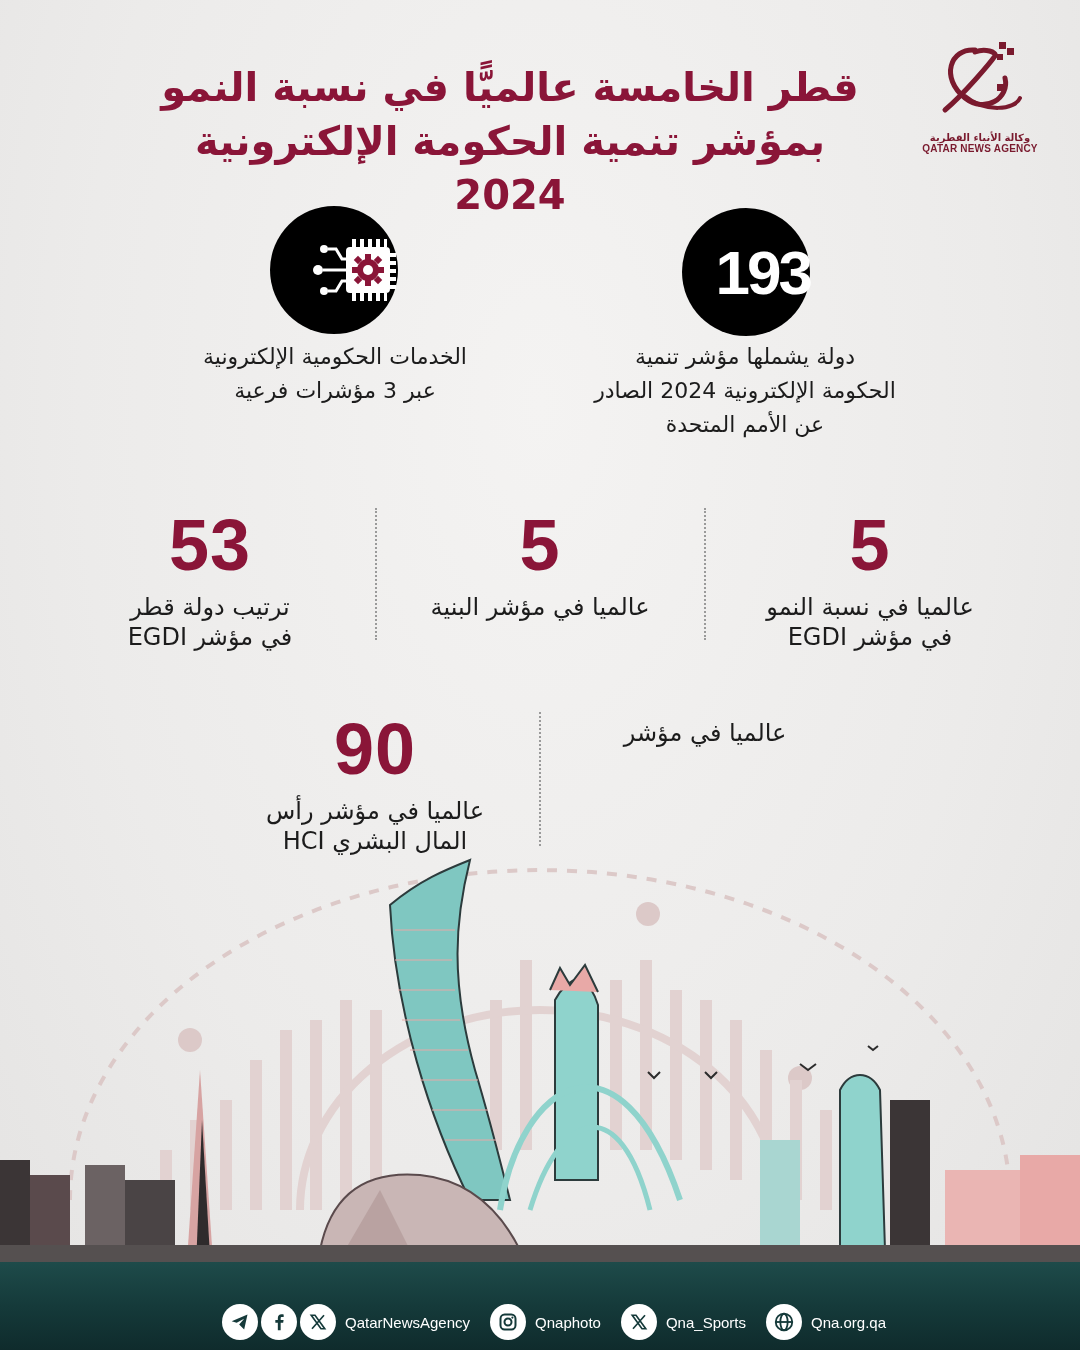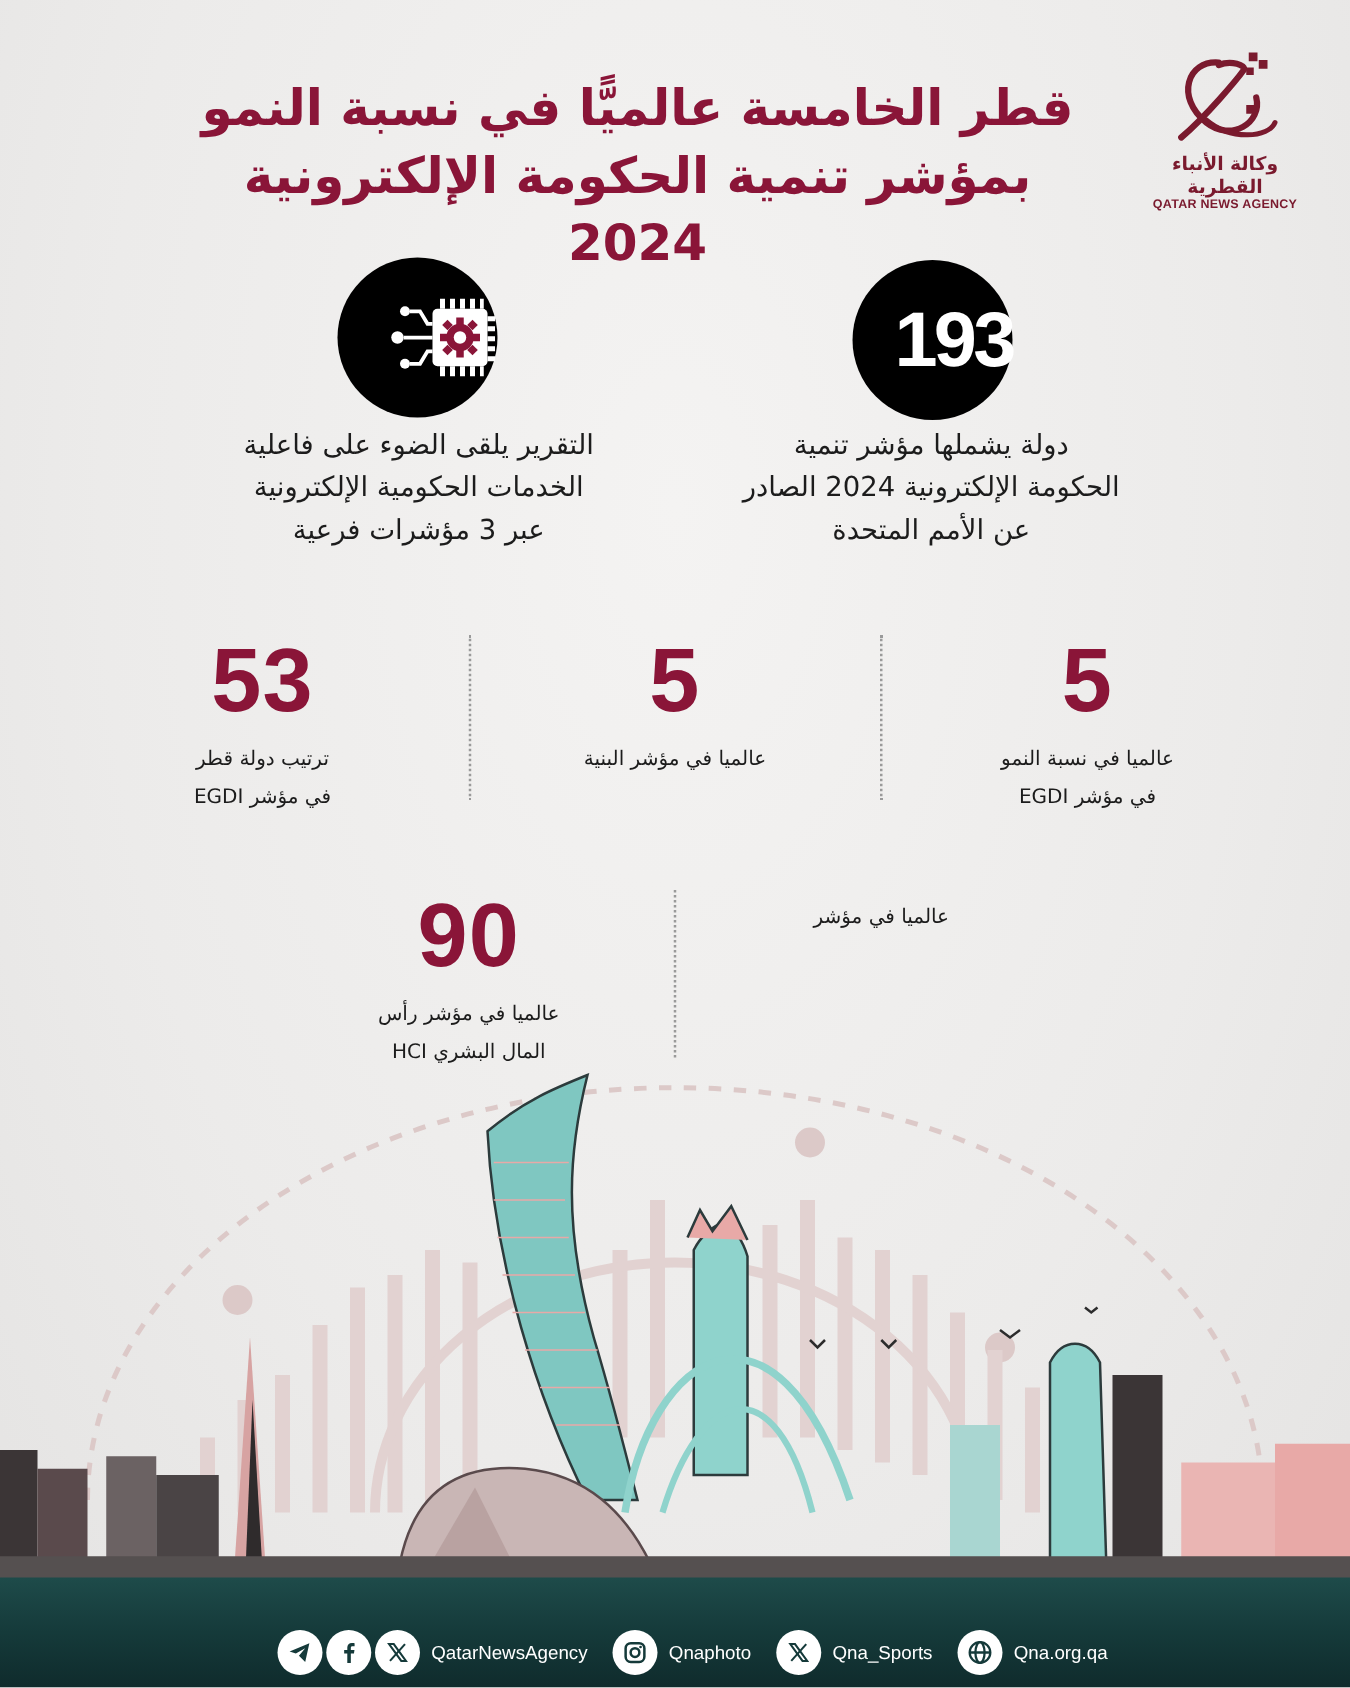--- a/index.html
+++ b/index.html
@@ -13,21 +13,21 @@
 
   
   .title {
     position: absolute; top: 60px; left: 150px; width: 720px;
     direction: rtl; text-align: center;
     font-weight: bold; font-size: 40px; line-height: 54px; color: #8a1538;
     font-family: "DejaVu Sans", sans-serif;
   }
   .logo { position: absolute; top: 38px; left: 905px; width: 150px; text-align: center; }
   .logo svg { display: block; margin: 0 auto; }
-  .logo .ar { font-size: 15px; color: #7a1a2e; font-weight: bold; direction: rtl; margin-top: 4px; }
+  .logo .ar { font-size: 10px; color: #7a1a2e; font-weight: bold; direction: rtl; margin-top: 14px; }
   .logo .en { font-family: "Liberation Sans", sans-serif; font-size: 10px; font-weight: bold; color: #7a1a2e; letter-spacing: 0.2px; }
 
   
   .circle {
     position: absolute; width: 128px; height: 128px; border-radius: 50%;
     background: #000000; display: flex; align-items: center; justify-content: flex-end;
   }
   .circle .num {
     color: #fff; font-family: "Liberation Sans", sans-serif; font-weight: bold; font-size: 62px; letter-spacing: -3px;
   }
@@ -35,21 +35,21 @@
     position: absolute; direction: rtl; text-align: center;
     font-size: 22px; line-height: 34px; color: #1c1c1c;
   }
 
   
   .stat { position: absolute; text-align: center; }
   .stat .big {
     font-family: "Liberation Sans", sans-serif; font-weight: bold; font-size: 72px;
     color: #8a1538; line-height: 78px; letter-spacing: 1px;
   }
-  .stat .lbl { direction: rtl; font-size: 16px; line-height: 30px; margin-top: 8px; color: #1c1c1c; }
+  .stat .lbl { direction: rtl; font-size: 24px; line-height: 30px; margin-top: 8px; color: #1c1c1c; }
   .divider {
     position: absolute; width: 0; border-left: 2px dotted #9a9a9a;
   }
 
   
   .skyline { position: absolute; left: 0; top: 855px; width: 1080px; height: 495px; }
 
   
   .footer {
     position: absolute; left: 0; top: 1262px; width: 1080px; height: 88px;
@@ -135,21 +135,20 @@
         <rect x="70" y="32" width="6" height="6"></rect>
       <rect x="47" y="22" width="6" height="6" transform="rotate(45 50 25)"></rect>
       <rect x="67" y="22" width="6" height="6" transform="rotate(45 70 25)"></rect>
       <rect x="47" y="42" width="6" height="6" transform="rotate(45 50 45)"></rect>
       <rect x="67" y="42" width="6" height="6" transform="rotate(45 70 45)"></rect>
     </g>
     <circle cx="60" cy="35" r="5" fill="#fff"></circle>
   </svg>
 </div>
 <div class="desc" style="left:160px; top:340px; width:350px;">
-  <div>التقرير يلقى الضوء على فاعلية</div>
   <div>الخدمات الحكومية الإلكترونية</div>
   <div>عبر 3 مؤشرات فرعية</div>
 </div>
 
 <div class="stat" style="left:740px; top:506px; width:260px;">
   <div class="big">5</div>
   <div class="lbl">
     <div>عالميا في نسبة النمو</div>
     <div>في مؤشر EGDI</div>
   </div>

